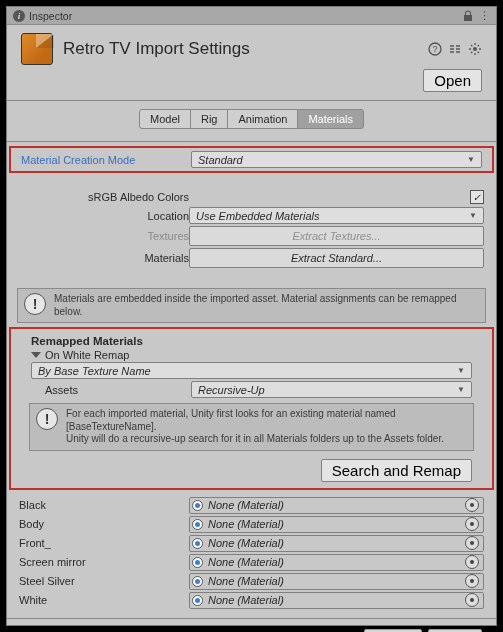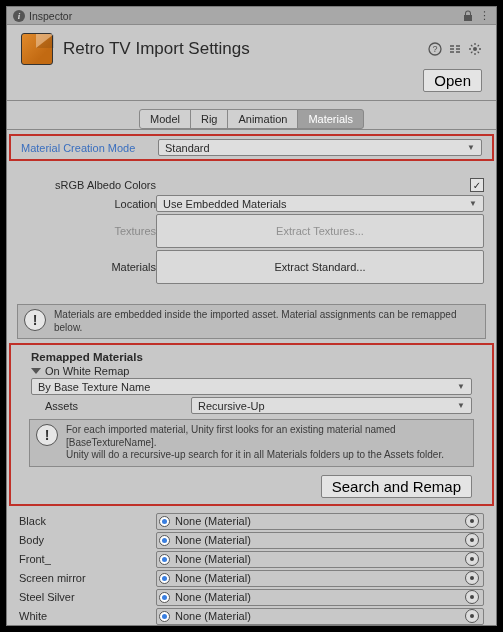--- a/index.html
+++ b/index.html
@@ -67,56 +67,56 @@
   .header-icons span { cursor:pointer; }
   .open-row { display:flex; justify-content:flex-end; padding: 0 14px 8px 14px; border-bottom:1px solid #888; }
   .btn {
     background:#e4e4e4;
     border:1px solid #808080;
     border-radius:2px;
     padding:2px 10px;
     font-size:15px;
     cursor:pointer;
   }
-  .tabs { display:flex; justify-content:center; gap:0; padding:8px 0 0 0; border-bottom:1px solid #888; }
+  .tabs { display:flex; justify-content:center; gap:0; padding:8px 0 12px 0; border-bottom:1px solid #888; }
   .tab {
     background:#d0d0d0;
     border:1px solid #888;
     padding:3px 10px;
     font-size:11px;
     cursor:pointer;
     margin-left:-1px;
   }
   .tab:first-child{ border-radius:3px 0 0 3px; margin-left:0;}
   .tab:last-child{ border-radius:0 3px 3px 0;}
   .tab.active { background:#a0a0a0; color:#fff; }
   .pane { padding:4px 0 8px 0; }
   .redbox { border:2px solid #c03028; margin:0 2px; padding:2px 10px; }
   .row { display:flex; align-items:center; min-height:18px; padding:1px 0; }
-  .row .lbl { width:137px; color:#2a2a2a; font-size:11px; }
+  .row .lbl { width:170px; color:#2a2a2a; font-size:11px; }
   .row .lbl.blue { color:#3a6fbf; }
   .row .lbl.dim { color:#8a8a8a; }
-  .ctrl { flex:1; }
+  .ctrl { flex:1;font-style:italic; }
   .dd {
     display:flex; align-items:center; justify-content:space-between;
     background:#dedede;
     border:1px solid #808080;
     border-radius:2px;
     padding:1px 6px;
     font-size:11px;
     height:17px;
     cursor:pointer;
   }
   .dd .arrow { font-size:8px; color:#555; }
   .bigbtn {
     display:flex; justify-content:center; align-items:center;
     background:#dadada;
     border:1px solid #808080;
     border-radius:2px;
-    height:34px;
+    height:20px;
     font-size:11px;
     cursor:pointer;
   }
   .bigbtn.dim { color:#909090; }
   .checkbox {
     width:14px;height:14px;
     border:1px solid #555;
     background:#e4e4e4;
     display:inline-flex;align-items:center;justify-content:center;
     font-size:10px;

